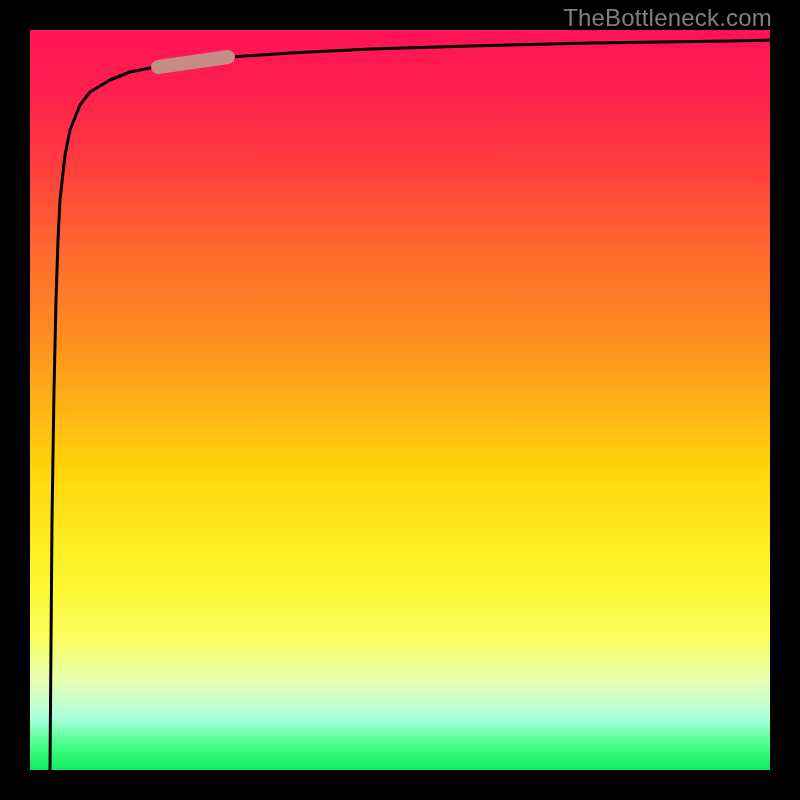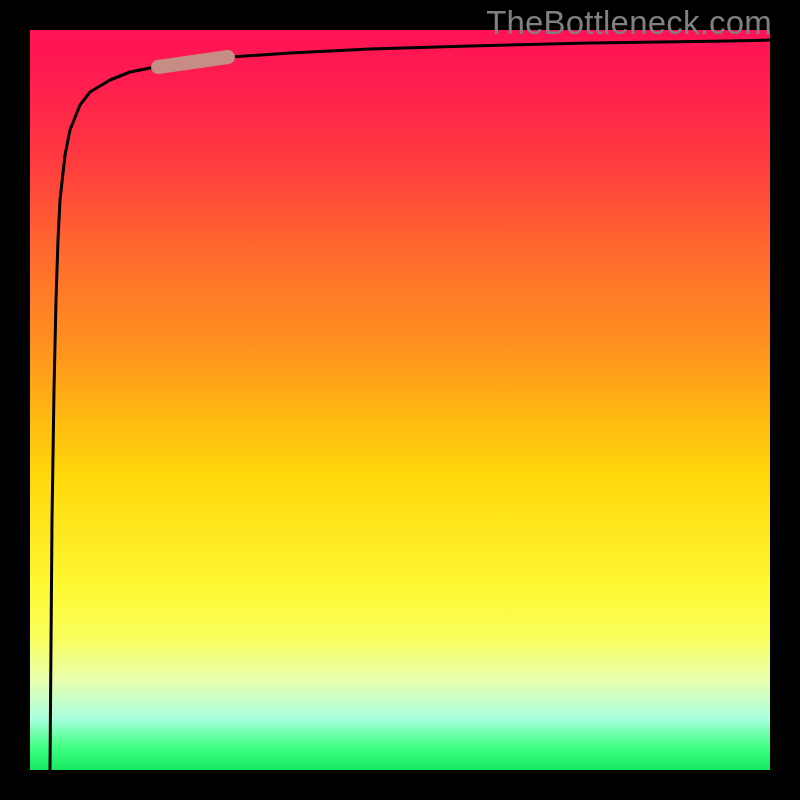--- a/index.html
+++ b/index.html
@@ -41,21 +41,21 @@
     left: 30px;
     width: 740px;
     height: 740px;
     overflow: visible;
   }
   .watermark {
     position: absolute;
     top: 4px;
     right: 28px;
     color: #808080;
-    font-size: 33px;
+    font-size: 24px;
     font-weight: 400;
     letter-spacing: 0.2px;
   }
 </style>
 </head>
 <body>
 
 <div class="plot-area"></div>
 
 <svg class="curve-svg" viewBox="0 0 740 740" preserveAspectRatio="none">

